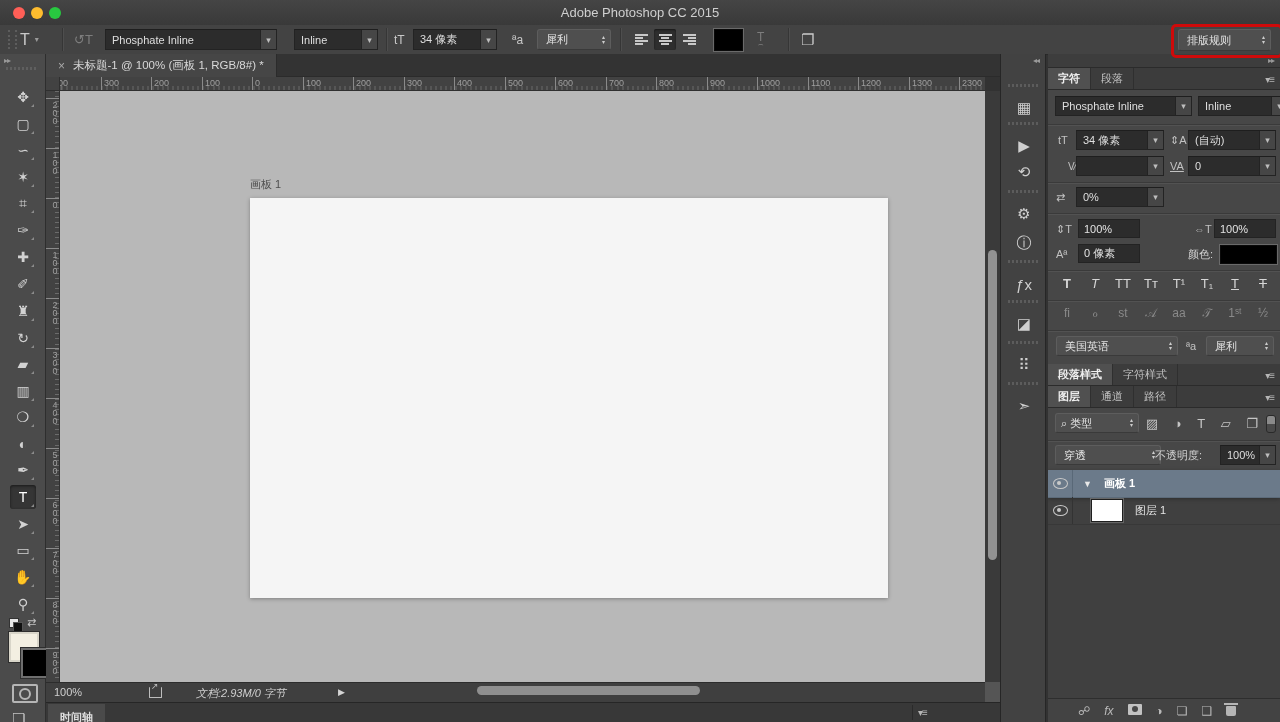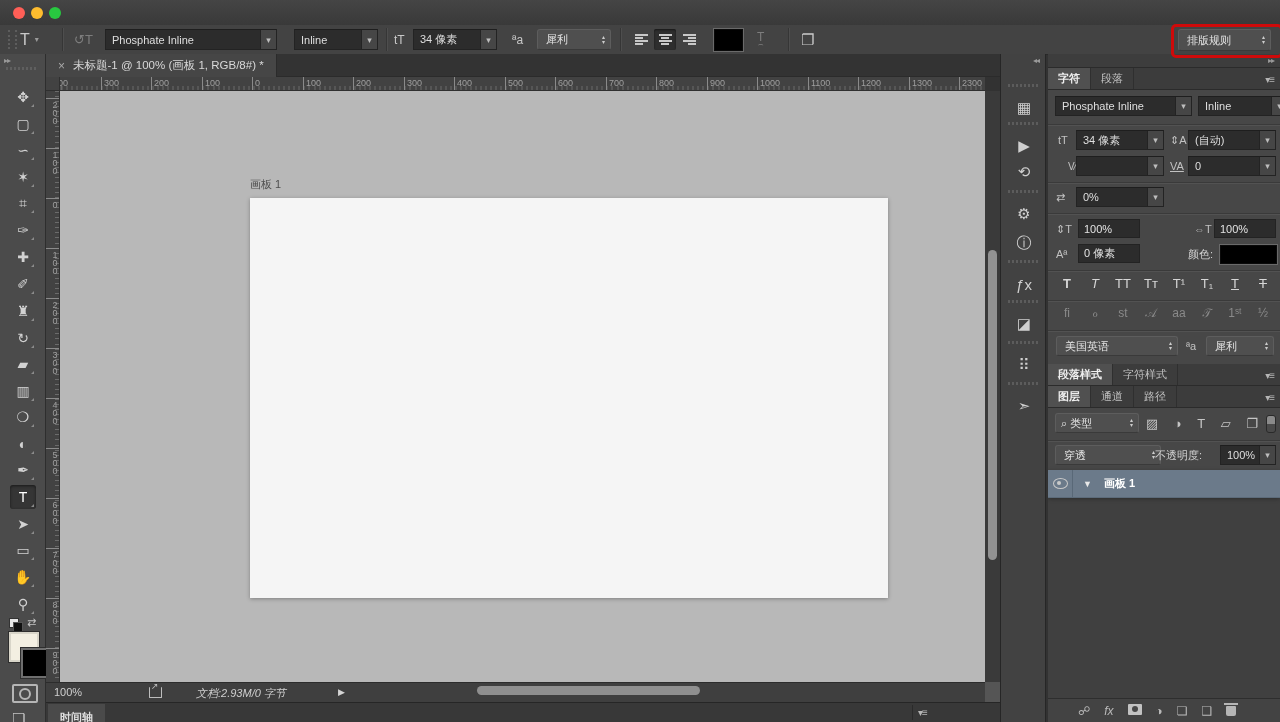--- a/index.html
+++ b/index.html
@@ -164,20 +164,21 @@
 </style>
 </head>
 <body>
 
 <div id="app">
 
   <div class="abs titlebar">
     <span class="tl" style="left:13px;background:#ff5f57;"></span>
     <span class="tl" style="left:31px;background:#febc2e;"></span>
     <span class="tl" style="left:49px;background:#28c840;"></span>
+    <div class="title-text">Adobe Photoshop CC 2015</div>
   </div>
 
   <div class="abs optionsbar">
     <span class="grip-v"></span>
     <div class="ob-icon" style="left:20px;font-size:16px;">
       <span>T</span>
       <span style="font-size:8px;margin-left:5px;color:#9a9a9a;">▾</span>
     </div>
     <span class="ob-sep" style="left:62px;"></span>
     <div class="ob-icon dim" style="left:74px;font-size:13px;">
@@ -599,20 +600,28 @@
 
         <div class="lrow selected artboard" style="top: 0px;">
           <span class="eyecell">
             <span class="eye"></span>
           </span>
           <span class="twirl">▼</span>
 
           <span class="lname"><span>画板 1</span></span>
         </div>
 
+        <div class="lrow layer" style="top: 27px;">
+          <span class="eyecell">
+            <span class="eye"></span>
+          </span>
+
+          <span class="lthumb"></span>
+          <span class="lname"><span>图层 1</span></span>
+        </div>
       </div>
 
     <div class="lfooter">
 
         <span class="lf-ic roman"><span>☍</span></span>
 
         <span class="lf-ic"><span>fx</span></span>
 
         <span class="lf-ic maskwrap"><span class="maskicon"></span></span>
 

